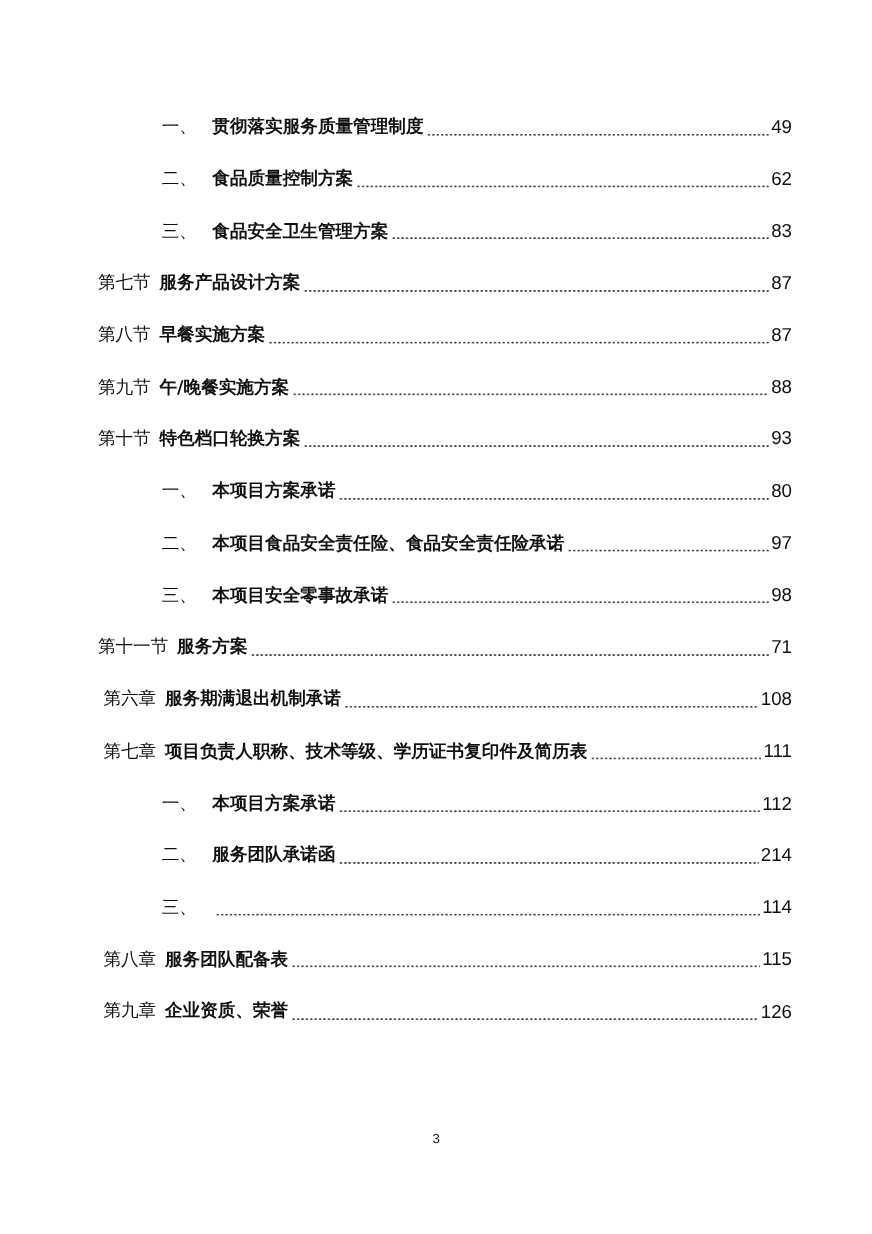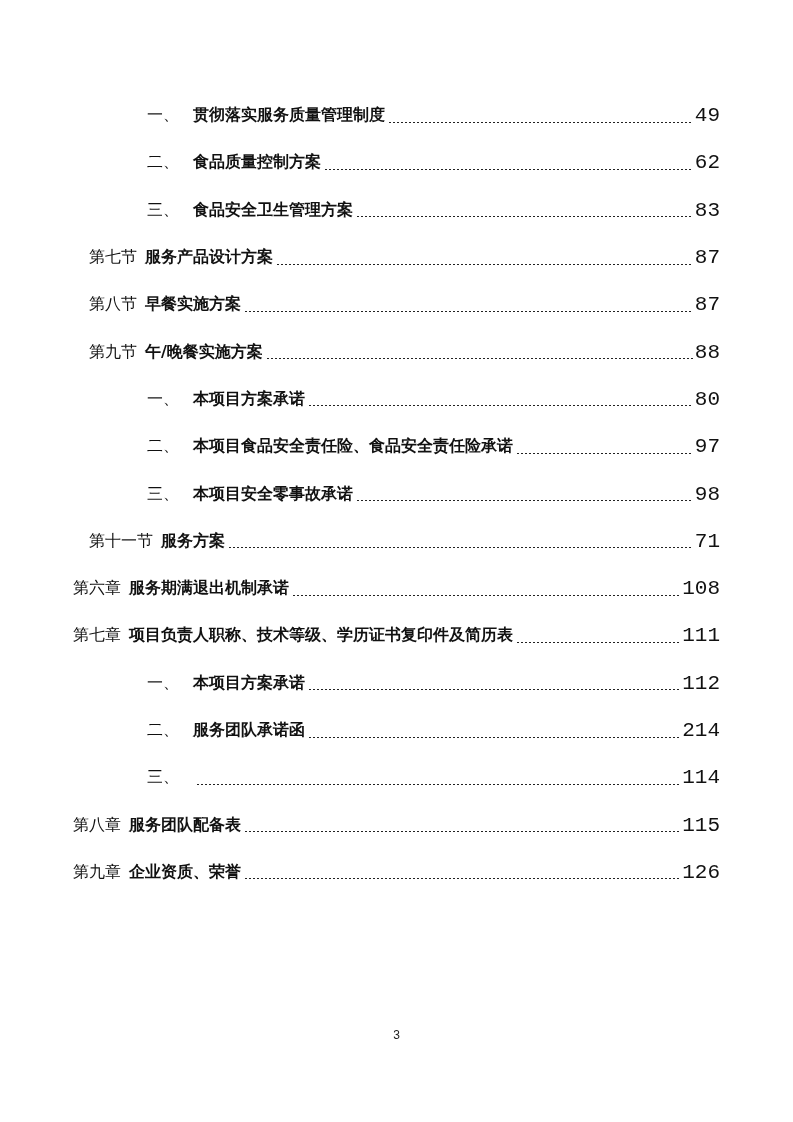--- a/index.html
+++ b/index.html
@@ -23,21 +23,21 @@
   }
   .toc-row {
     position: relative;
     height: 47.3px;
     display: flex;
     align-items: center;
     box-sizing: border-box;
     padding-right: 73px;
     font-size: 16px;
   }
-  .toc-row.lvl1 { padding-left: 73px; justify-content: center; }
+  .toc-row.lvl1 { padding-left: 94px; justify-content: center; }
   .toc-row.lvl2 { padding-left: 89px; }
   .toc-row.lvl3 { padding-left: 147px; }
   .num {
     white-space: nowrap;
     flex: 0 0 auto;
   }
   .lvl3 .num { width: 46px; }
   .lvl2 .num, .lvl1 .num { margin-right: 8px; }
   .title {
     white-space: nowrap;
@@ -50,22 +50,22 @@
     margin: 0 2px 0 3px;
     align-self: center;
     background-image: radial-gradient(circle, #222 0.8px, transparent 1px);
     background-size: 4px 3px;
     background-repeat: repeat-x;
     background-position: left bottom;
   }
   .page {
     flex: 0 0 auto;
     white-space: nowrap;
-    font-family: Liberation Mono, monospace;
-    font-size: 21px;
+    font-family: Liberation Sans, sans-serif;
+    font-size: 17px;
     text-align: right;
   }
   .page-footer {
     position: absolute;
     left: 0;
     width: 793px;
     top: 1028px;
     text-align: center;
     font-family: "Liberation Sans", sans-serif;
     font-size: 12px;
@@ -104,20 +104,26 @@
     <span class="num">第八节</span>
     <span class="title">早餐实施方案</span>
     <span class="leader"></span>
     <span class="page">87</span>
   </div>
   <div class="toc-row lvl2">
     <span class="num">第九节</span>
     <span class="title">午/晚餐实施方案</span>
     <span class="leader"></span>
     <span class="page">88</span>
+  </div>
+  <div class="toc-row lvl2">
+    <span class="num">第十节</span>
+    <span class="title">特色档口轮换方案</span>
+    <span class="leader"></span>
+    <span class="page">93</span>
   </div>
   <div class="toc-row lvl3">
     <span class="num">一、</span>
     <span class="title">本项目方案承诺</span>
     <span class="leader"></span>
     <span class="page">80</span>
   </div>
   <div class="toc-row lvl3">
     <span class="num">二、</span>
     <span class="title">本项目食品安全责任险、食品安全责任险承诺</span>

